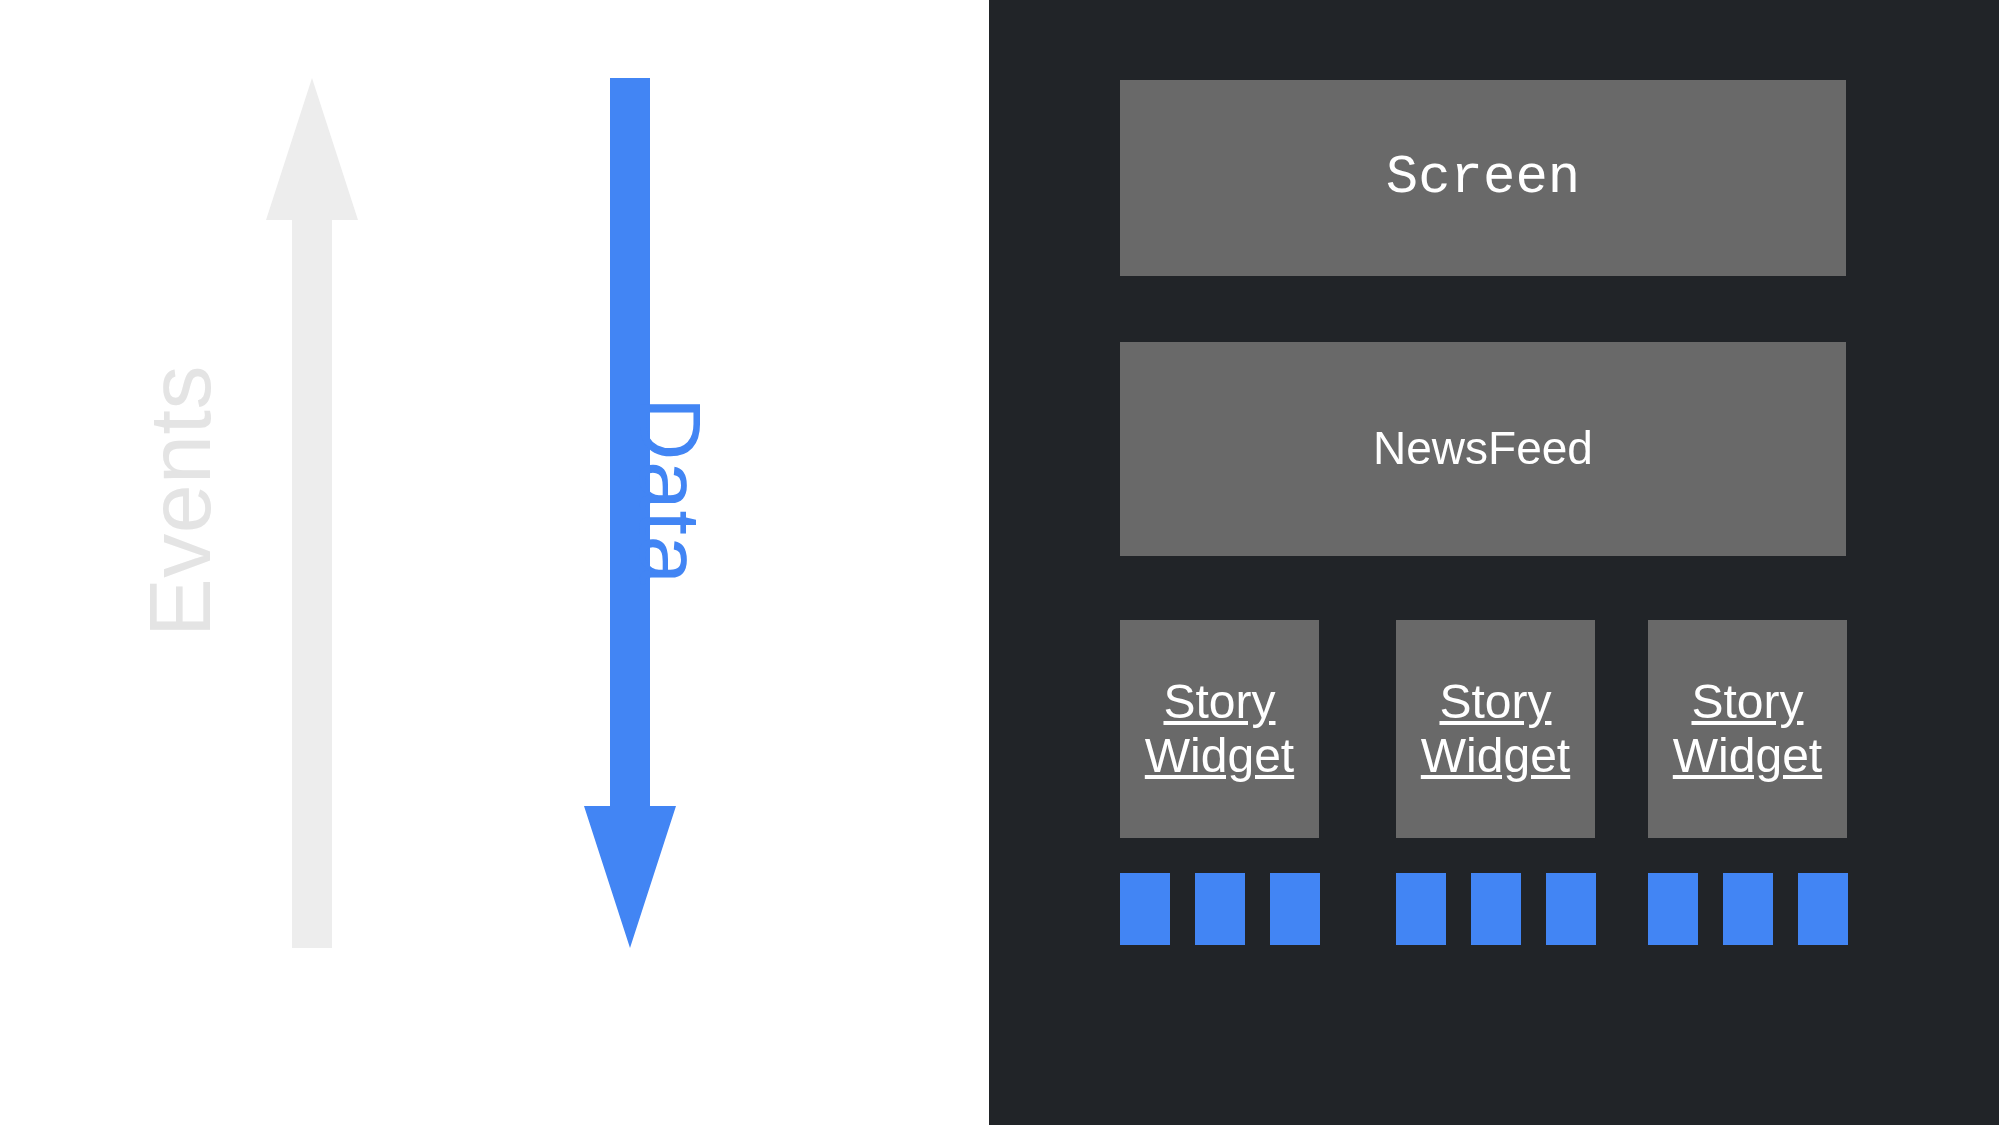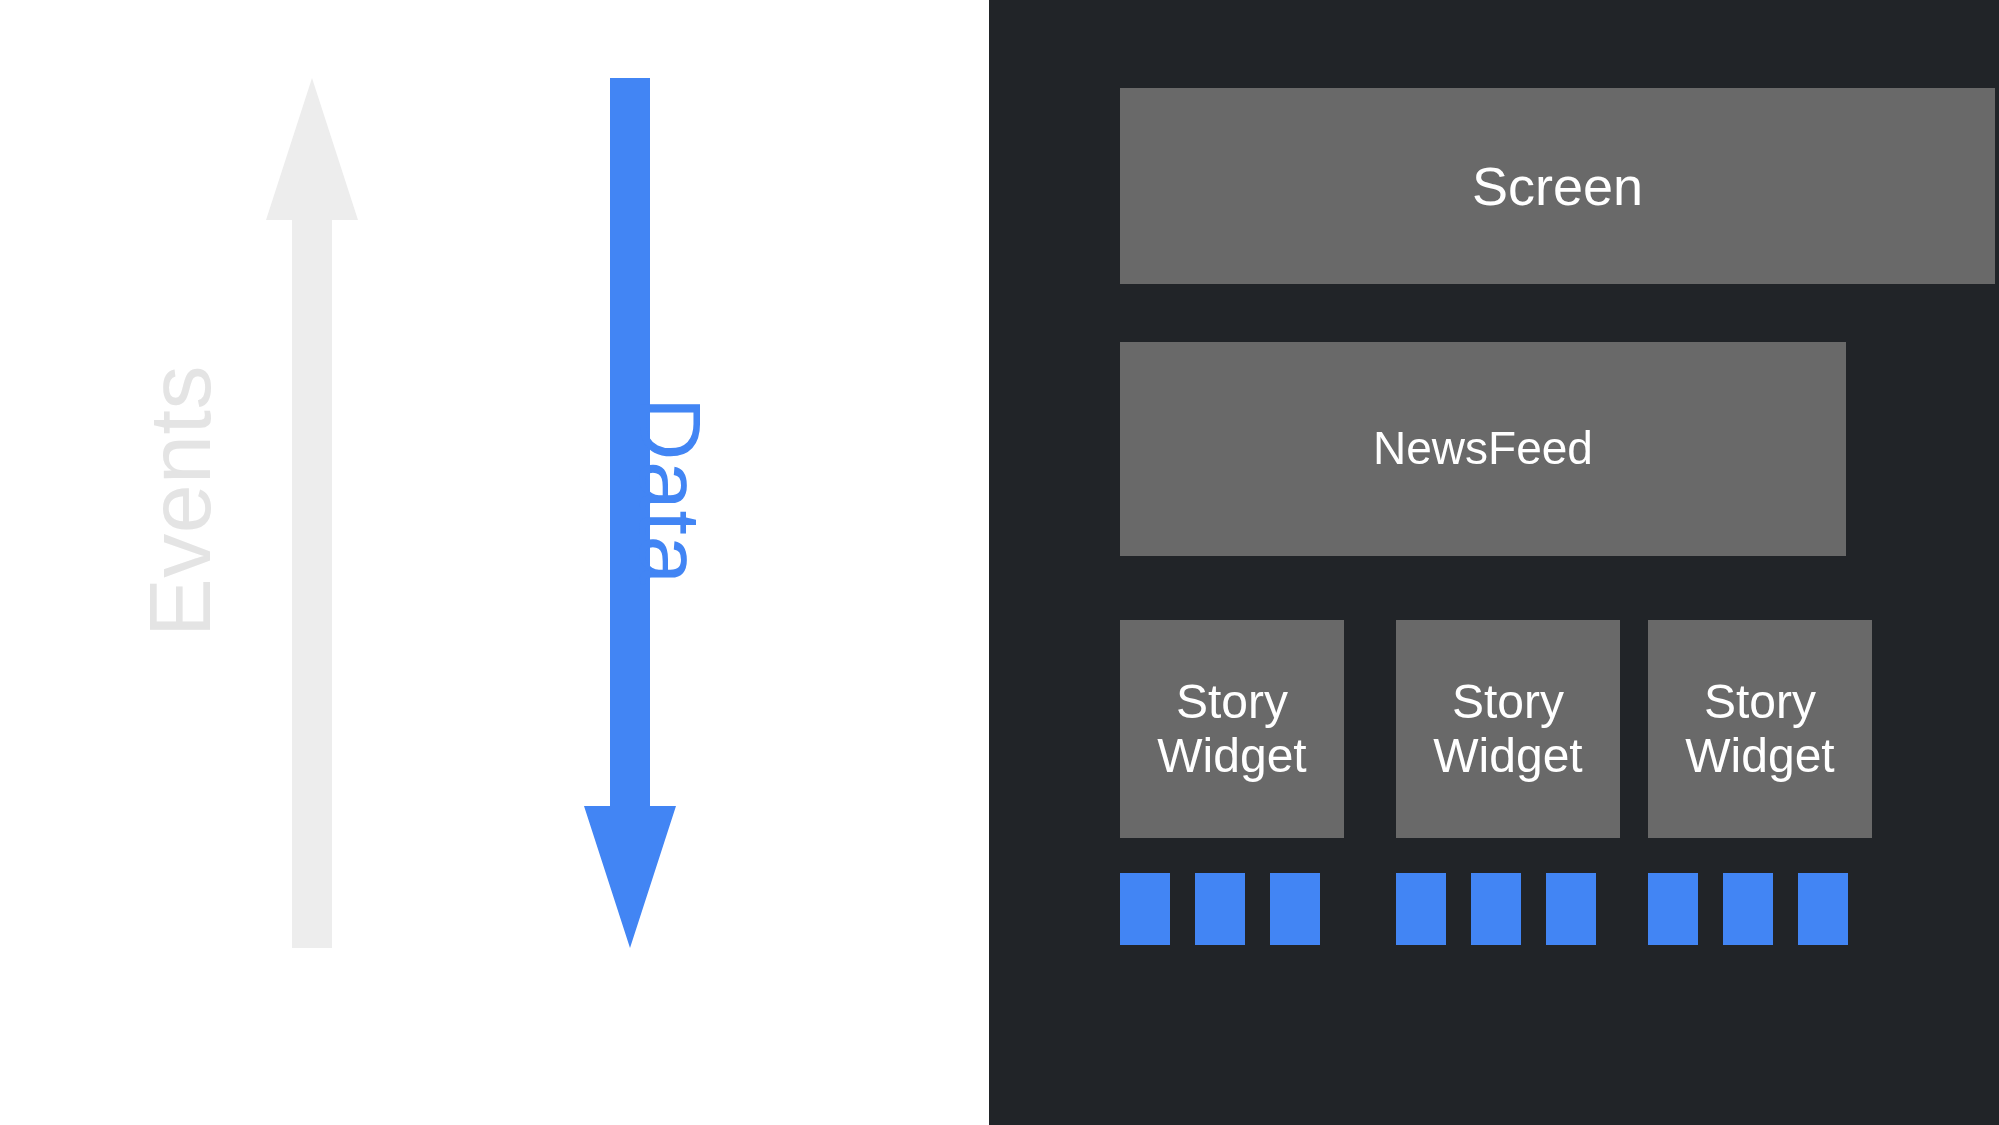--- a/index.html
+++ b/index.html
@@ -74,34 +74,36 @@
     background: #696969;
     color: #ffffff;
     display: flex;
     align-items: center;
     justify-content: center;
     text-align: center;
     font-weight: 400;
     line-height: 1.12;
   }
   #box-screen {
-    left: 131px; top: 88px;
-    width: 875px; height: 196px;
+    left: 131px; top: 80px;
+    width: 726px; height: 196px;
     font-size: 54px;
+    font-family: Liberation Mono, monospace;
   }
   #box-newsfeed {
     left: 131px; top: 342px;
     width: 726px; height: 214px;
     font-size: 46px;
   }
   .story-box {
     top: 620px;
-    width: 224px;
+    width: 199px;
     height: 218px;
     font-size: 48px;
+    text-decoration: underline;
   }
   #story-box-0 { left: 131px; }
   #story-box-1 { left: 407px; }
   #story-box-2 { left: 659px; }
 
   
   .leaf-group { position: absolute; top: 873px; height: 72px; }
   #leaf-group-0 { left: 131px; }
   #leaf-group-1 { left: 407px; }
   #leaf-group-2 { left: 659px; }

